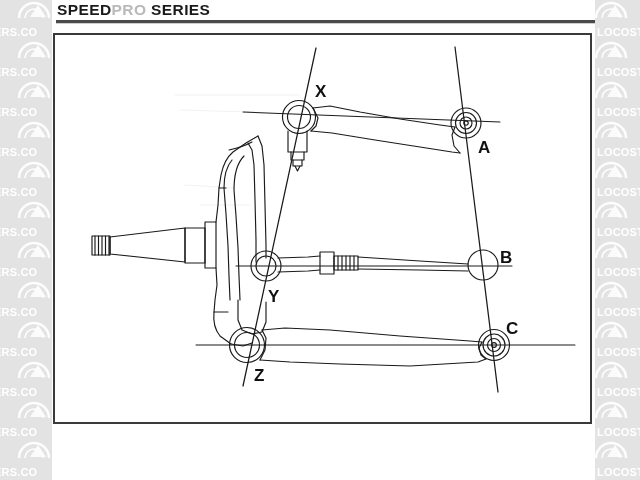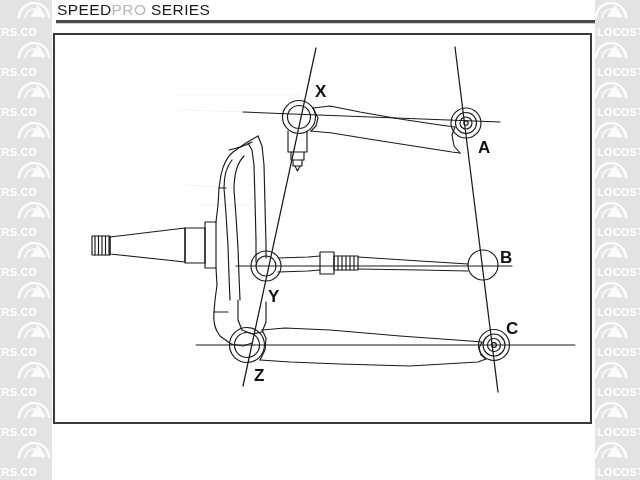--- a/index.html
+++ b/index.html
@@ -50,21 +50,21 @@
   .wm-left .wm-text{text-align:left;margin-left:-6px;}
   .wm-right .wm-text{text-align:left;margin-left:2px;}
   .wm-left .wm-logo{left:34px;}
   .wm-right .wm-logo{left:16px;}
 
   
   .title{
     position:absolute;
     left:57px;top:1px;
     font-size:15.5px;
-    font-weight:400;
+    font-weight:700;
     letter-spacing:.4px;
     color:#1a1a1a;
     z-index:4;
     white-space:nowrap;
     font-family:"Liberation Sans", sans-serif;
     text-align:right;
   }
   .title .dim{color:#b9b9b9;}
   .title-rule{
     position:absolute;

